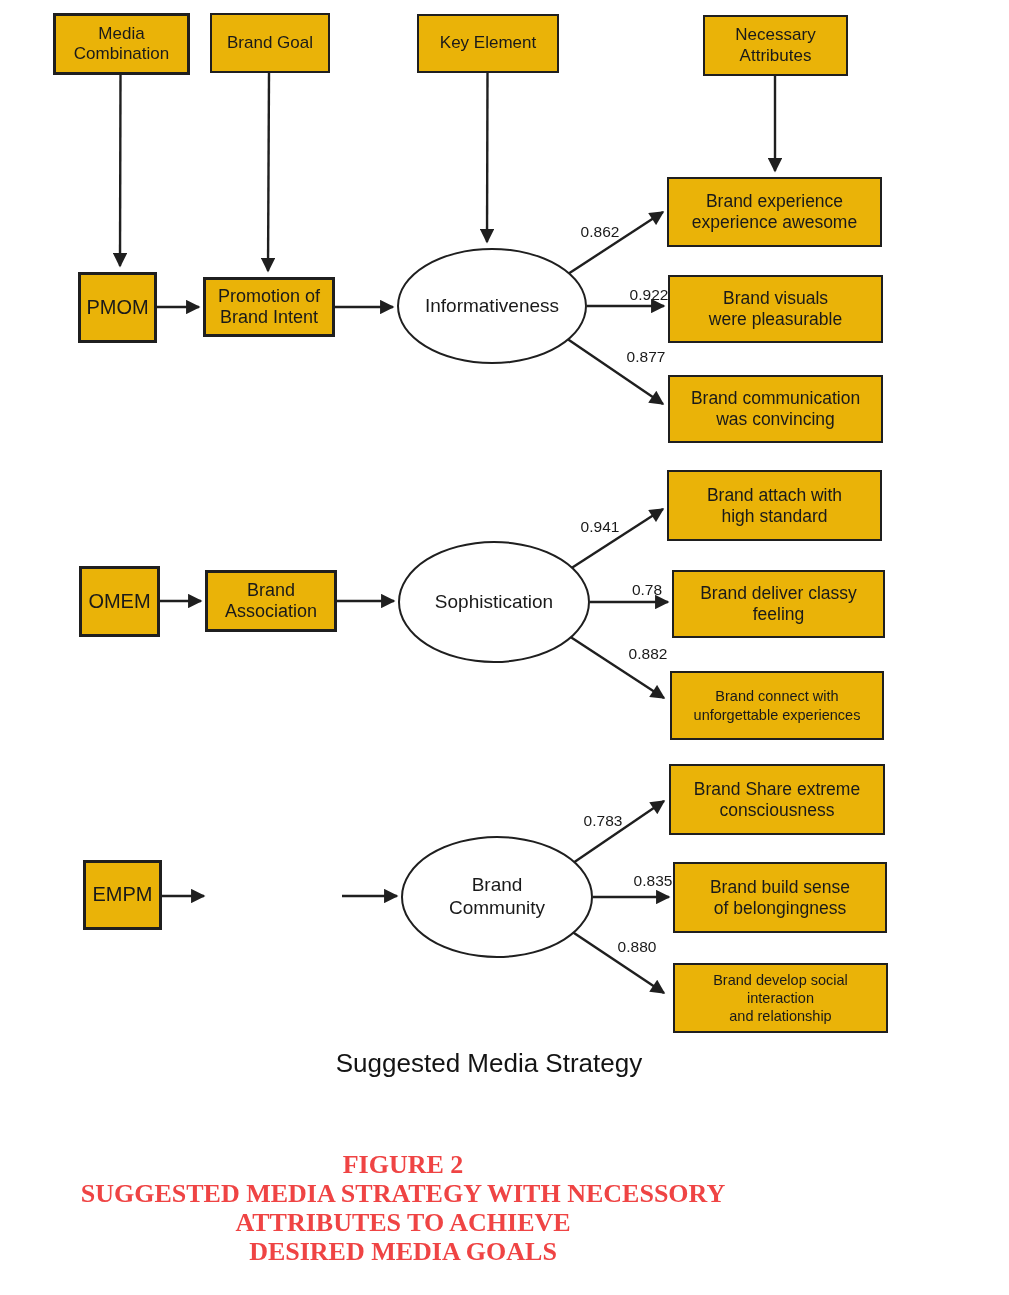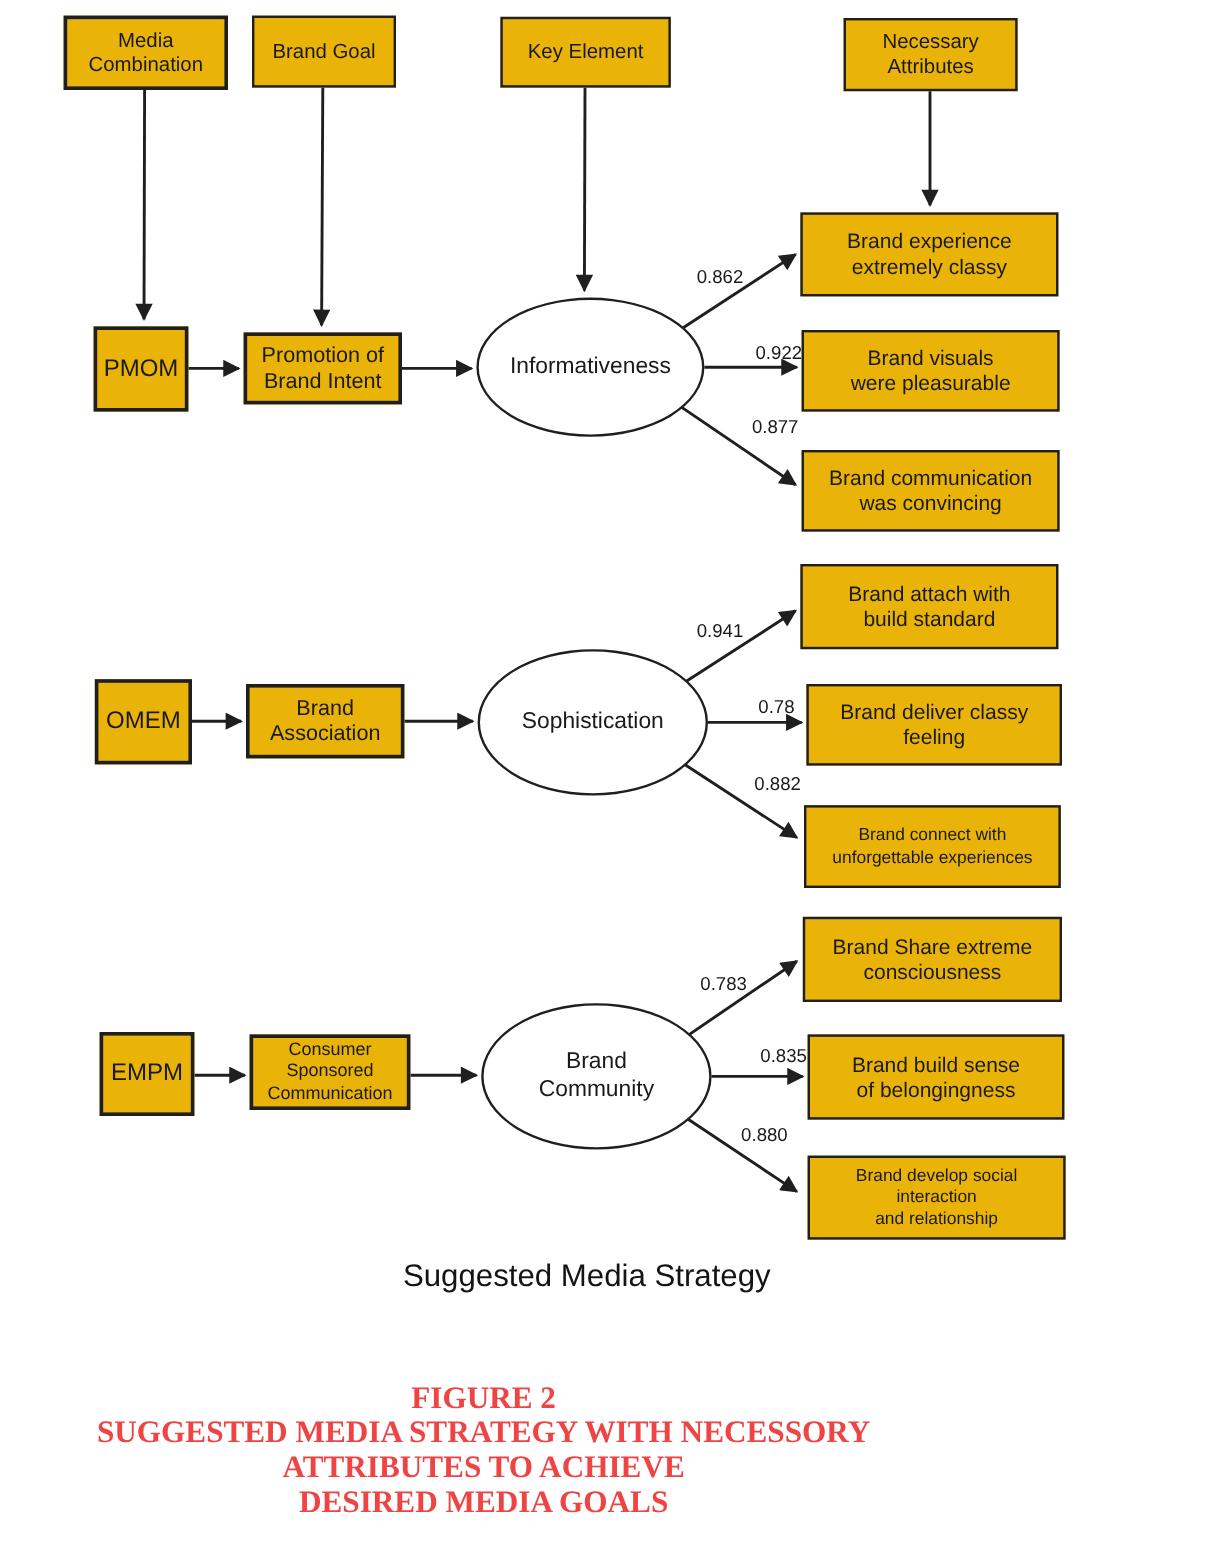--- a/index.html
+++ b/index.html
@@ -82,47 +82,44 @@
   <div class="abs box hdr" style="left:210px;top:13px;width:120px;height:60px;">Brand Goal</div>
   <div class="abs box hdr" style="left:417px;top:14px;width:142px;height:59px;">Key Element</div>
   <div class="abs box sq thick" style="left:78px;top:272px;width:79px;height:71px;">PMOM</div>
 
   <div class="abs box hdr" style="left:703px;top:15px;width:145px;height:61px;">Necessary
 Attributes</div>
   <div class="abs box med thick" style="left:203px;top:277px;width:132px;height:60px;">Promotion of
 Brand Intent</div>
   <div class="abs ellipse" style="left:397px;top:248px;width:190px;height:116px;">Informativeness</div>
   <div class="abs box out" style="left:667px;top:177px;width:215px;height:70px;">Brand experience
-extremely classy</div>
+experience awesome</div>
   <div class="abs box out" style="left:668px;top:275px;width:215px;height:68px;">Brand visuals
 were pleasurable</div>
   <div class="abs box out" style="left:668px;top:375px;width:215px;height:68px;">Brand communication
 was convincing</div>
   <div class="coef" style="left:600px;top:232px;">0.862</div>
   <div class="coef" style="left:649px;top:295px;">0.922</div>
   <div class="coef" style="left:646px;top:357px;">0.877</div>
 
   <div class="abs box sq thick" style="left:79px;top:566px;width:81px;height:71px;">OMEM</div>
   <div class="abs box med thick" style="left:205px;top:570px;width:132px;height:62px;">Brand
 Association</div>
   <div class="abs ellipse" style="left:398px;top:541px;width:192px;height:122px;">Sophistication</div>
   <div class="abs box out" style="left:667px;top:470px;width:215px;height:71px;">Brand attach with
-build standard</div>
+high standard</div>
   <div class="abs box out" style="left:672px;top:570px;width:213px;height:68px;">Brand deliver classy
 feeling</div>
   <div class="abs box out-sm box" style="left:670px;top:671px;width:214px;height:69px;">Brand connect with
 unforgettable experiences</div>
   <div class="coef" style="left:600px;top:527px;">0.941</div>
   <div class="coef" style="left:647px;top:590px;">0.78</div>
   <div class="coef" style="left:648px;top:654px;">0.882</div>
 
   <div class="abs box sq thick" style="left:83px;top:860px;width:79px;height:70px;">EMPM</div>
-  <div class="abs box med-sm thick" style="left:208px;top:862px;width:134px;height:63px;">Consumer
-Sponsored
-Communication</div>
   <div class="abs ellipse" style="left:401px;top:836px;width:192px;height:122px;">Brand
 Community</div>
   <div class="abs box out" style="left:669px;top:764px;width:216px;height:71px;">Brand Share extreme
 consciousness</div>
   <div class="abs box out" style="left:673px;top:862px;width:214px;height:71px;">Brand build sense
 of belongingness</div>
   <div class="abs box out-sm box" style="left:673px;top:963px;width:215px;height:70px;">Brand develop social
 interaction
 and relationship</div>
   <div class="coef" style="left:603px;top:821px;">0.783</div>

